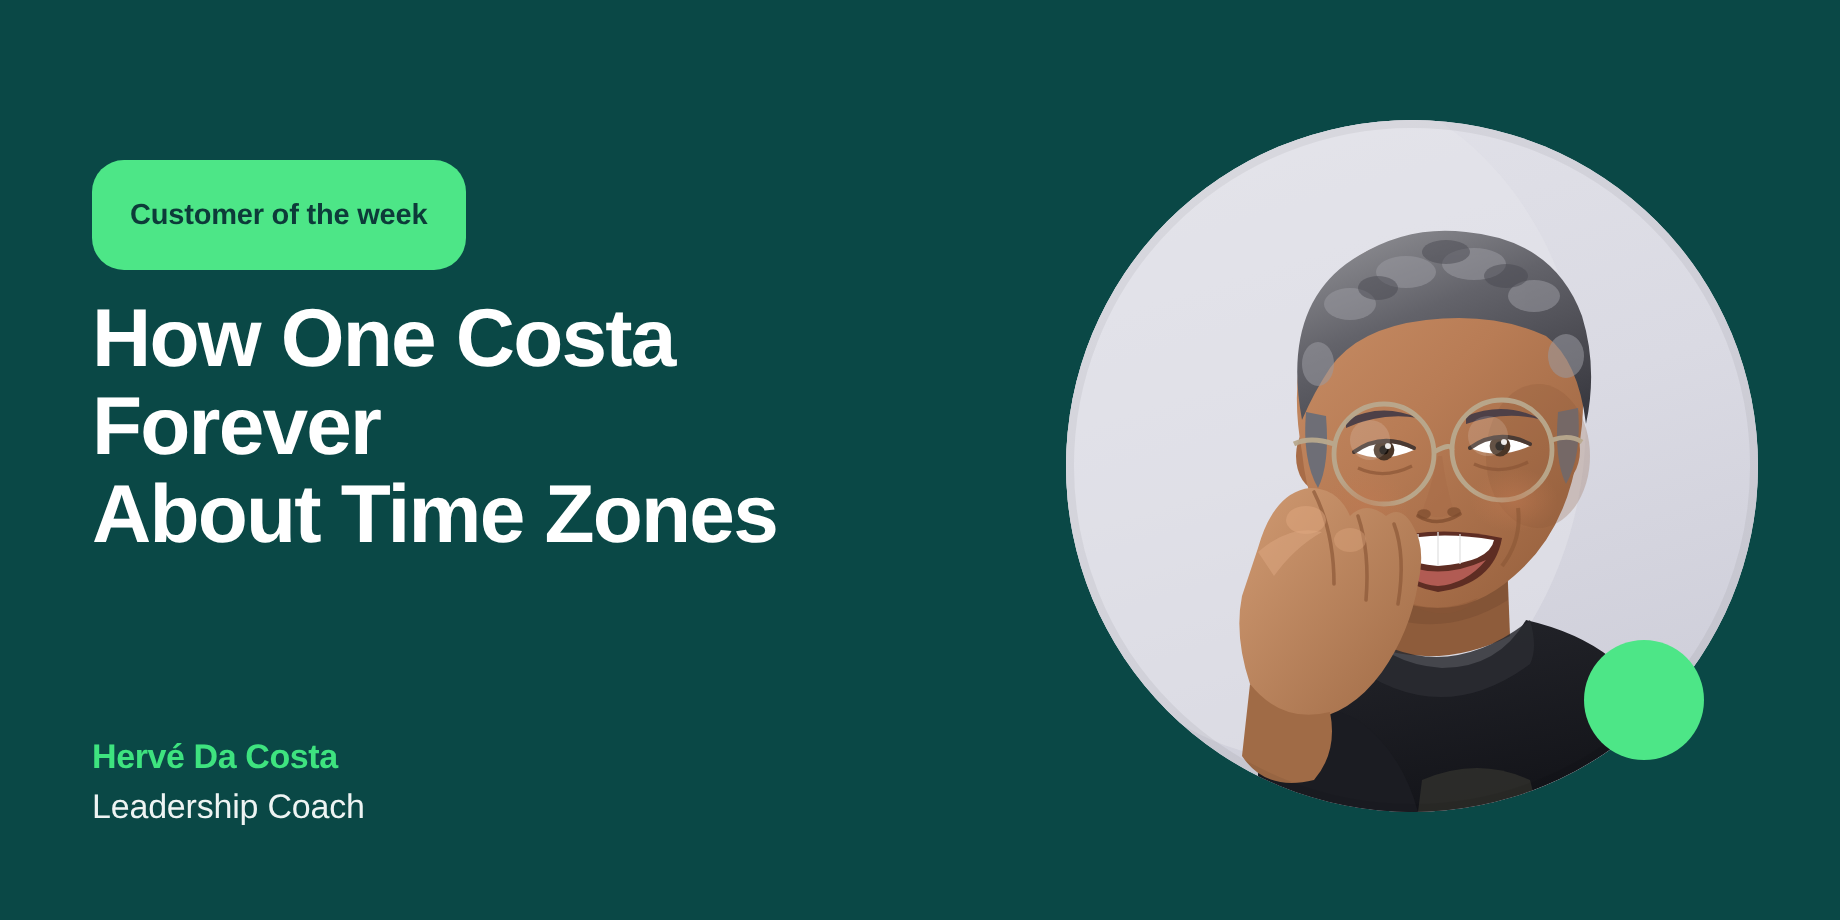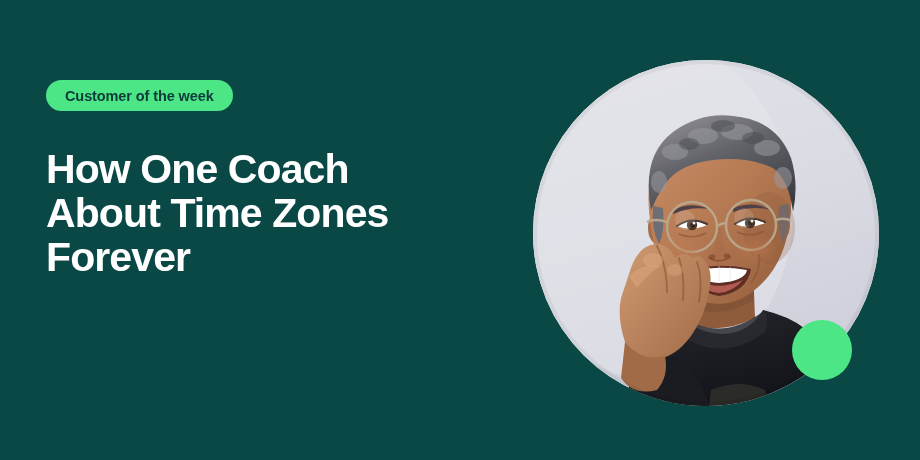--- a/index.html
+++ b/index.html
@@ -13,21 +13,21 @@
     background:#0a4846;overflow:hidden;
   }
 
   
   .content{
     position:absolute;left:46px;top:0;width:500px;height:460px;
   }
 
   .badge{
     position:absolute;left:0;top:80px;
-    height:31px;padding:0 19px;
+    height:31px;padding:12px 19px;
     border-radius:16px;
     background:#4de687;
     display:flex;align-items:center;
     font-size:14.5px;font-weight:bold;
     letter-spacing:-0.1px;
     color:#0d3b39;
     white-space:nowrap;
   }
 
   .headline{
@@ -79,25 +79,29 @@
 </head>
 <body>
 
 <div class="banner">
 
   <div class="content">
 
     <div class="badge">Customer of the week</div>
 
     <div class="headline">
-      <span class="ln">How One Coach</span>
+      <span class="ln">How One Costa</span>
+      <span class="ln">Forever</span>
       <span class="ln">About Time Zones</span>
-      <span class="ln">Forever</span>
     </div>
 
+    <div class="byline">
+      <span class="name">Hervé Da Costa</span>
+      <span class="role">Leadership Coach</span>
+    </div>
 
   </div>
 
   <div class="photo">
     <svg viewBox="0 0 346 346" xmlns="http://www.w3.org/2000/svg" aria-hidden="true">
       <defs>
         <linearGradient id="bgGrad" x1="0" y1="0" x2="0.3" y2="1">
           <stop offset="0" stop-color="#e2e2e9"></stop>
           <stop offset="0.55" stop-color="#dadae3"></stop>
           <stop offset="1" stop-color="#cfcfda"></stop>

